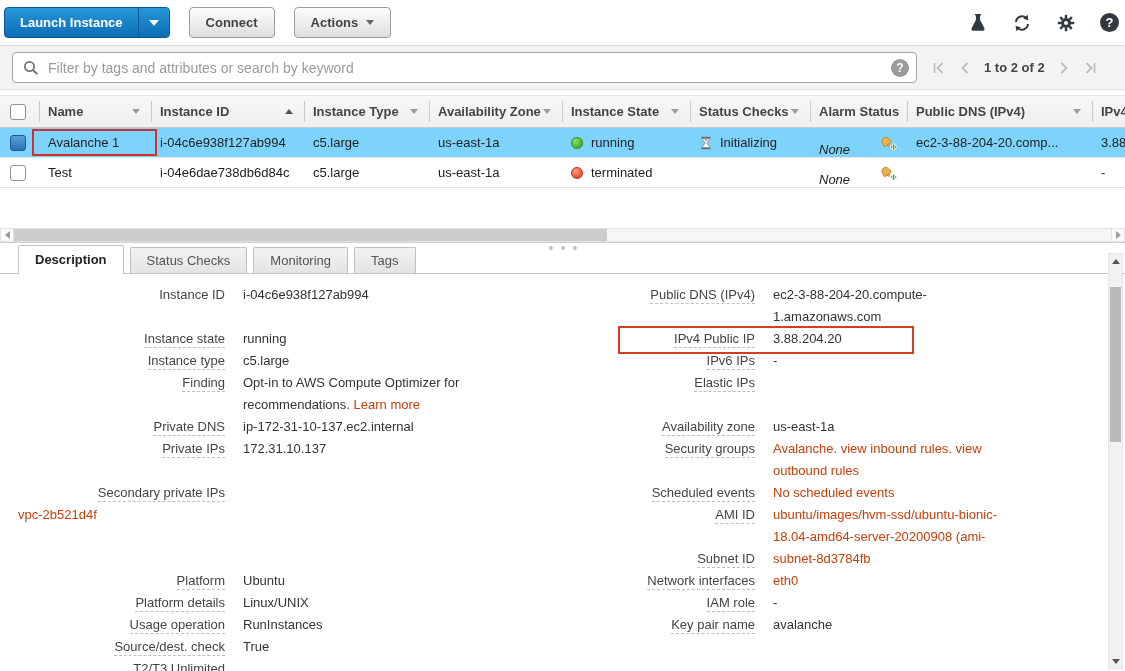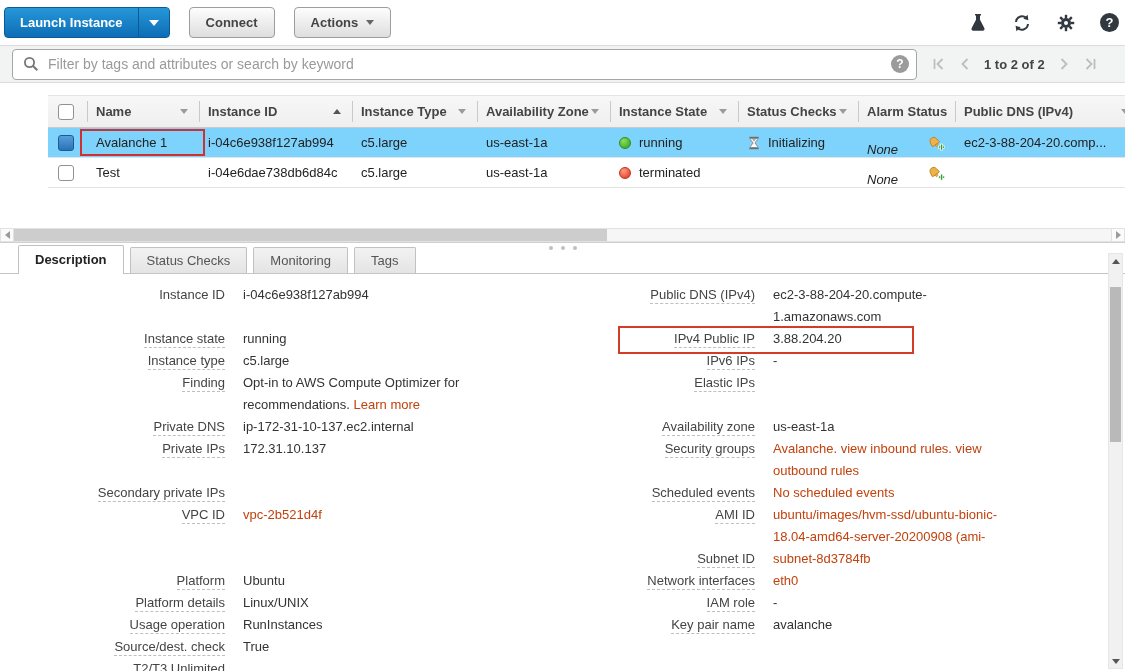--- a/index.html
+++ b/index.html
@@ -17,35 +17,35 @@
   .btn-grey { margin-left:19px; height:31px; padding:0 16px; display:flex; align-items:center; gap:8px;
     background:linear-gradient(#fdfdfd,#dedede); border:1px solid #9d9d9d; border-radius:4px;
     font-weight:bold; font-size:13px; color:#444; cursor:pointer; font-family:inherit; }
   .caret-d { width:0; height:0; border-left:4px solid transparent; border-right:4px solid transparent; border-top:5px solid #666; }
   .toolbar-icons { position:absolute; right:6px; top:0; height:45px; display:flex; align-items:center; gap:25px; }
   .tool-icon { cursor:pointer; display:flex; align-items:center; justify-content:center; }
   .help-round { width:19px; height:19px; border-radius:50%; background:#31383f; color:#fff; font-weight:bold; font-size:13px;
     display:flex; align-items:center; justify-content:center; }
 
   
-  .filter-bar { position:absolute; top:45px; left:0; right:0; height:38px; background:#f2f3f3;
+  .filter-bar { position:absolute; top:45px; left:0; right:0; height:45px; background:#f2f3f3;
     border-top:1px solid #dcdcdc; border-bottom:1px solid #dcdcdc; display:flex; align-items:center; }
   .search-box { position:relative; margin-left:12px; width:905px; height:31px; background:#fff;
     border:1px solid #a5a5a5; border-radius:4px; display:flex; align-items:center; }
   .search-box svg { margin-left:10px; flex:none; }
   .search-box input { border:none; outline:none; flex:1; font-size:14px; padding-left:9px; color:#333; font-family:inherit; background:transparent; }
   .search-box input::placeholder { color:#9a9a9a; }
   .help-badge { width:18px; height:18px; border-radius:50%; background:#9b9b9b; color:#fff; font-weight:bold; font-size:12px;
     display:flex; align-items:center; justify-content:center; margin-right:7px; flex:none; cursor:pointer; }
   .pagination { display:flex; align-items:center; gap:15px; margin-left:16px; }
   .pg { cursor:pointer; display:flex; align-items:center; }
   .pg-label { color:#444; font-weight:bold; font-size:13px; white-space:nowrap; }
 
   
-  .table-wrap { position:absolute; top:95px; left:0; right:0; overflow:hidden;padding-left:48px; }
+  .table-wrap { position:absolute; top:95px; left:0; right:0; overflow:hidden; }
   .thead { display:flex; height:33px; background:linear-gradient(#f7f7f7,#efefef); border-top:1px solid #e5e5e5; border-bottom:1px solid #c9c9c9; }
   .th { flex:none; display:flex; align-items:center; font-weight:bold; font-size:13px; color:#444; position:relative; padding-left:8px; cursor:pointer; }
   .th .sep { position:absolute; right:0; top:5px; bottom:5px; width:1px; background:#c9c9c9; }
   .caret-down-sm { width:0; height:0; border-left:4px solid transparent; border-right:4px solid transparent; border-top:5px solid #9b9b9b; margin-left:auto; margin-right:12px; }
   .caret-up-sm { width:0; height:0; border-left:4px solid transparent; border-right:4px solid transparent; border-bottom:5px solid #555; margin-left:auto; margin-right:12px; }
   .tr { display:flex; height:30px; border-bottom:1px solid #e4e4e4; background:#fff; font-size:13px; color:#222; cursor:pointer; }
   .tr.selected { background:#7dd3fc; }
   .td { flex:none; padding-left:8px; white-space:nowrap; overflow:hidden; position:relative; height:100%; display:flex; align-items:center; }
   .td.ovis { overflow:visible; }
   .checkbox { width:16px; height:16px; border:1px solid #919191; border-radius:3px; background:#fff; margin-left:2px; cursor:pointer; }
@@ -365,21 +365,20 @@
             <div class="lab"><span>Private IPs</span></div>
             <div class="val"><span>172.31.10.137</span></div>
           </div>
           <div class="line">
             <div class="lab"></div>
           </div>
           <div class="line">
             <div class="lab"><span>Secondary private IPs</span></div>
           </div>
           <div class="line">
-            <div class="lab"><span>VPC ID</span></div>
             <div class="val"><span class="lnk">vpc-2b521d4f</span></div>
           </div>
           <div class="line">
             <div class="lab"></div>
           </div>
           <div class="line">
             <div class="lab"></div>
           </div>
           <div class="line">
             <div class="lab"><span>Platform</span></div>

